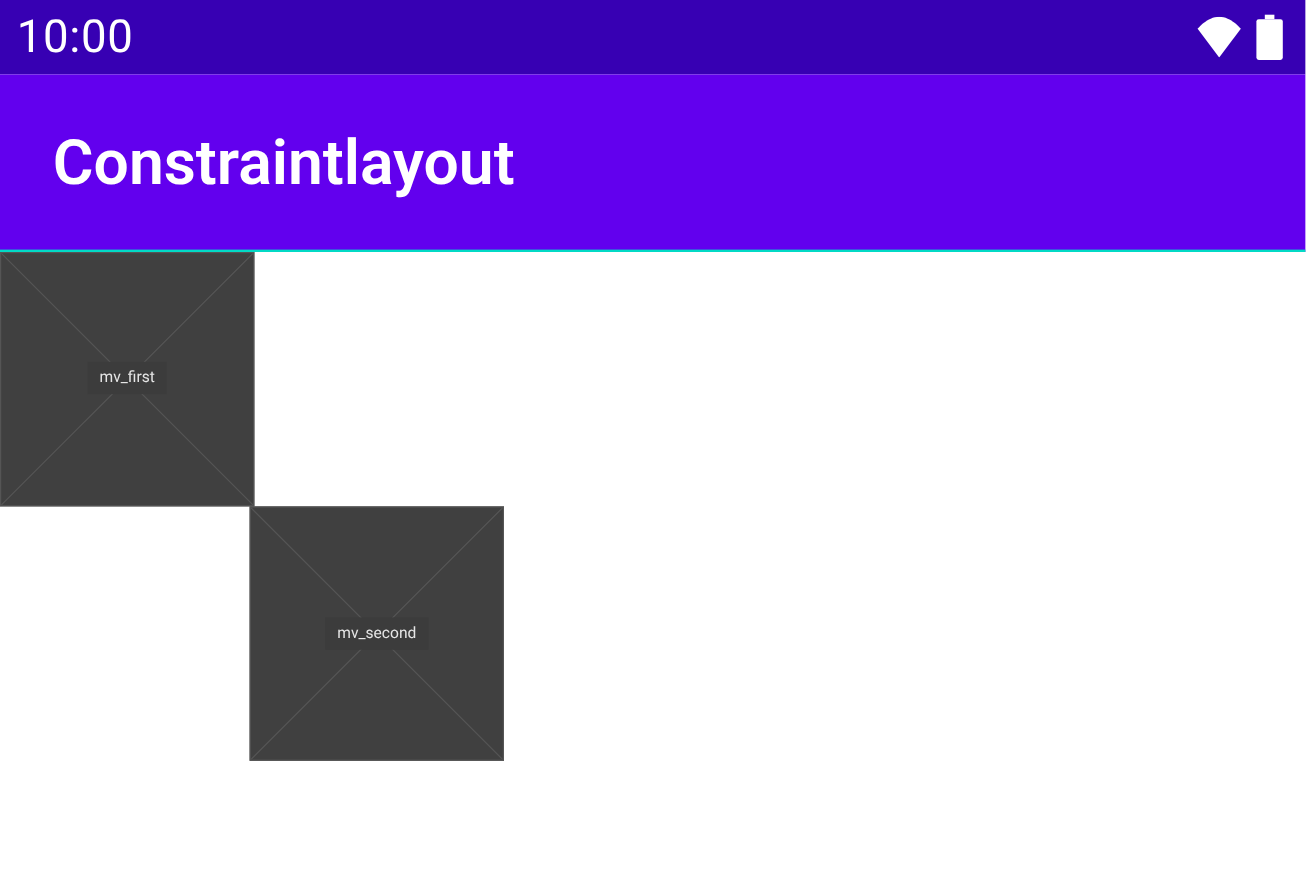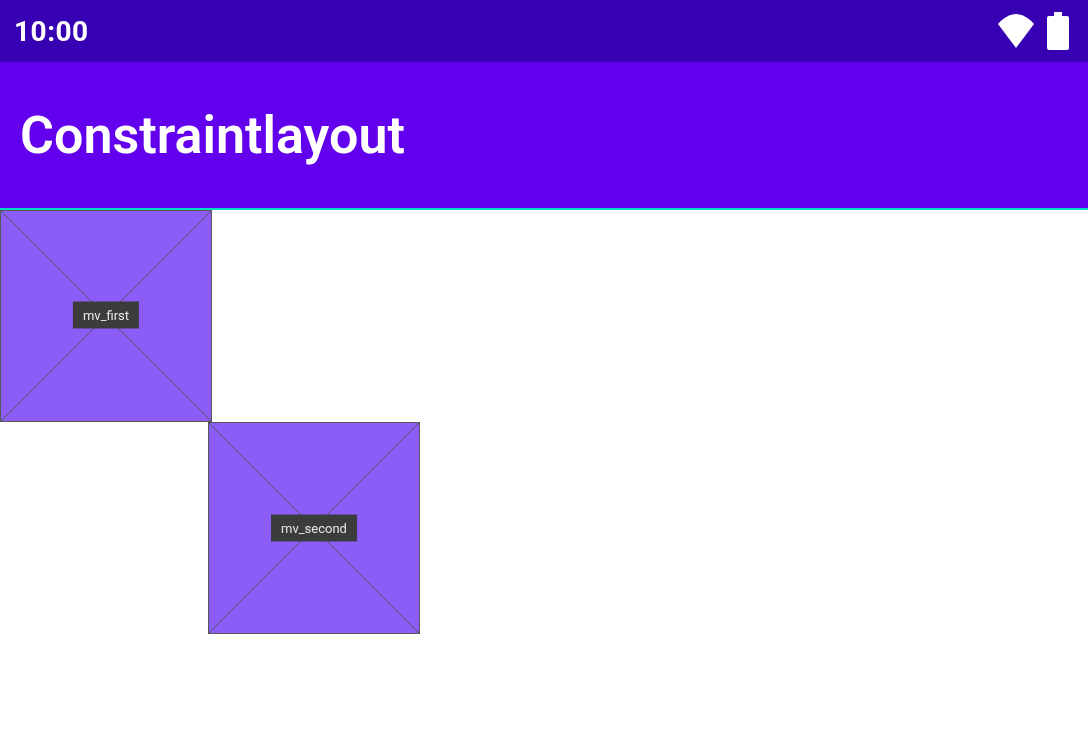--- a/index.html
+++ b/index.html
@@ -7,48 +7,48 @@
 
   .status-bar {
     height: 62px;
     background: #3700B3;
     color: #fff;
     display: flex;
     align-items: center;
     justify-content: space-between;
     padding: 0 18px 0 14px;
   }
-  .status-time { font-size: 28px; font-weight: 700; letter-spacing: 0.5px; }
+  .status-time { font-size: 38px; font-weight: 400; letter-spacing: 0.5px; }
   .status-icons { display: flex; align-items: center; gap: 10px; }
   .status-icons svg { display: block; }
 
   .app-bar {
     height: 148px;
     background: #6200EE;
     color: #fff;
     display: flex;
     align-items: center;
-    padding-left: 20px;
+    padding-left: 44px;
     border-bottom: 2px solid #03DAC5;
   }
   .app-title { font-size: 52px; font-weight: 600; }
 
   .content {
     position: relative;
     width: 1088px;
     height: calc(732px - 62px - 148px - 2px);
     background: #fff;
   }
 
   .layout-view {
     position: absolute;
     width: 212px;
     height: 212px;
     border: 1px solid #555;
-    background: #8b5cf6;
+    background: #404040;
   }
   .layout-view svg.diag {
     position: absolute;
     inset: 0;
     width: 100%;
     height: 100%;
   }
   .layout-label {
     position: absolute;
     top: 50%;

